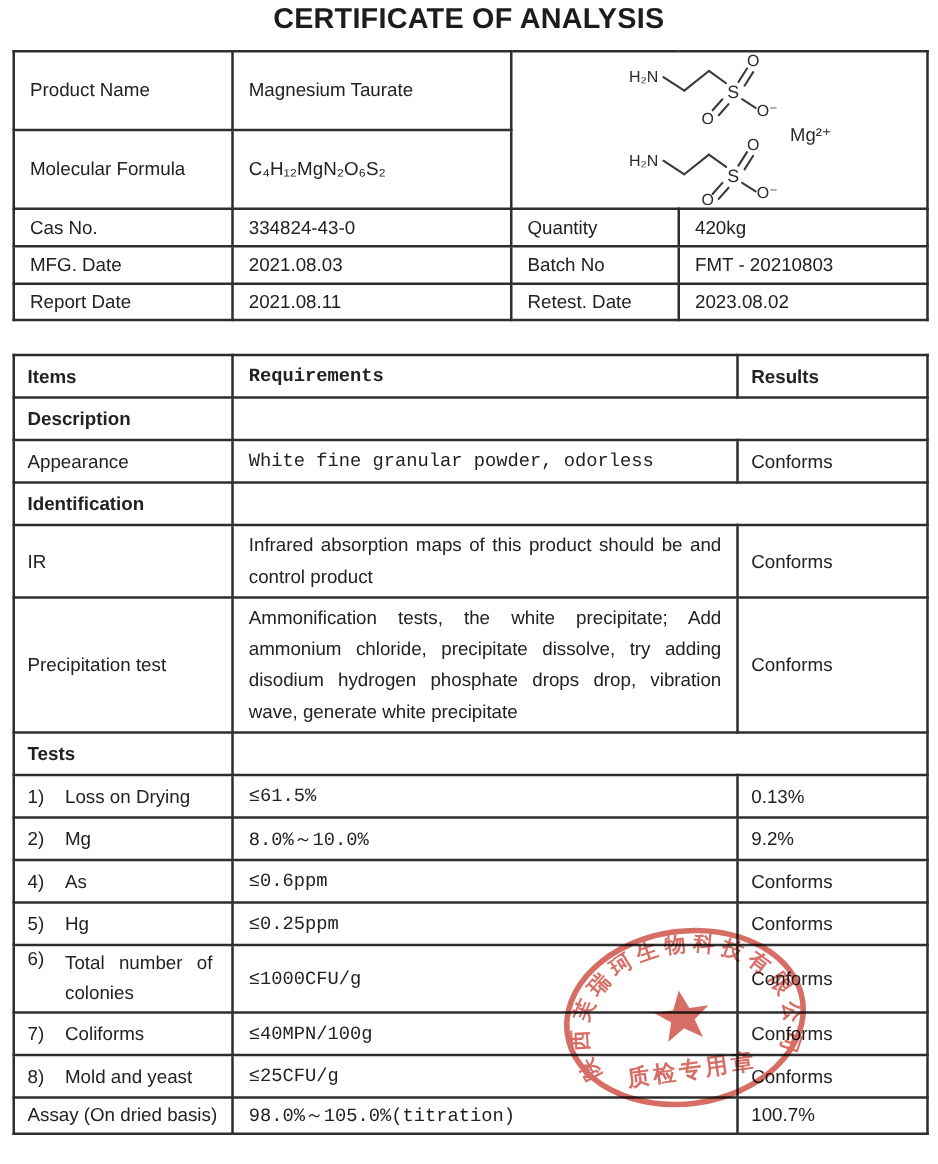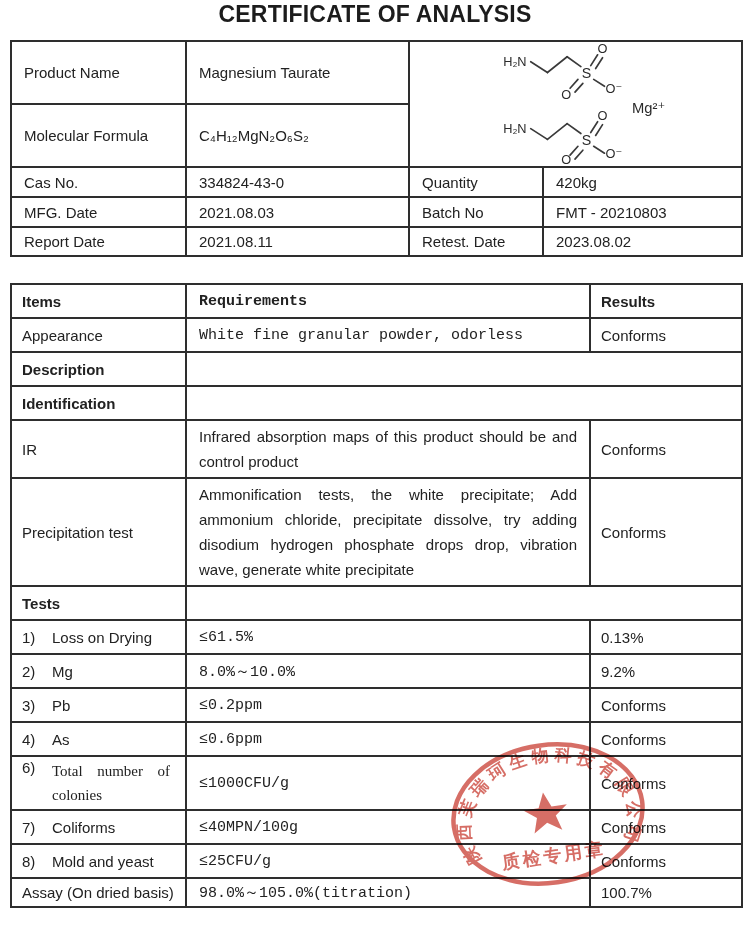--- a/index.html
+++ b/index.html
@@ -24,21 +24,21 @@
   
   #spec{position:absolute;left:10px;top:283px;width:731px;}
   #spec .h34{height:34px}
   #spec .h52{height:52px}
   #spec .h100{height:100px}
   #spec .h50{height:50px}
   #spec .h29{height:29px}
   .bold{font-weight:700;}
   .just{text-align:justify;line-height:25px;padding:3px 12px;}
   .no{display:inline-block;min-width:30px;}
-  .lblwrap{display:inline-block;width:118px;vertical-align:top;text-align:justify;line-height:24px;font-family:Liberation Serif, serif;}
+  .lblwrap{display:inline-block;width:118px;vertical-align:top;text-align:justify;line-height:24px;}
   .nowrap{white-space:nowrap;padding-left:10px;padding-right:2px;}
   .reqcell{padding-left:12px;font-family:Liberation Mono, monospace;}
   
   .mol{display:block;}
   .mol line{stroke:#3a3a3a;stroke-width:1.7;stroke-linecap:round;}
   .mol text{fill:#2b2b2b;font-family:"Liberation Sans","DejaVu Sans",sans-serif;}
   
   .stamp{
     position:absolute;left:435px;top:726px;opacity:0.82;
     mix-blend-mode:multiply;pointer-events:none;
@@ -131,27 +131,27 @@
         <col style="width:404px">
         <col style="width:152px">
     </colgroup>
     <tbody>
         <tr class="h34 bold">
       <td>Items</td>
       <td class="reqcell">Requirements</td>
       <td>Results</td>
     </tr>
     <tr class="h34">
+      <td class="bold">Description</td>
+      <td colspan="2"></td>
+    </tr>
+    <tr class="h34">
       <td>Appearance</td>
       <td class="reqcell">White fine granular powder, odorless</td>
       <td>Conforms</td>
-    </tr>
-    <tr class="h34">
-      <td class="bold">Description</td>
-      <td colspan="2"></td>
     </tr>
     <tr class="h34">
       <td class="bold">Identification</td>
       <td colspan="2"></td>
     </tr>
     <tr class="h52">
       <td>IR</td>
       <td class="just">Infrared absorption maps of this product should be and control product</td>
       <td>Conforms</td>
     </tr>
@@ -168,27 +168,27 @@
       <td><span class="no">1)</span><span>Loss on Drying</span></td>
       <td class="reqcell">≤61.5%</td>
       <td>0.13%</td>
     </tr>
     <tr class="h34">
       <td><span class="no">2)</span><span>Mg</span></td>
       <td class="reqcell">8.0%～10.0%</td>
       <td>9.2%</td>
     </tr>
     <tr class="h34">
-      <td><span class="no">3)</span><span>Pb</span></td>
-      <td class="reqcell">≤0.2ppm</td>
-      <td>Conforms</td>
-    </tr>
-    <tr class="h34">
       <td><span class="no">4)</span><span>As</span></td>
       <td class="reqcell">≤0.6ppm</td>
+      <td>Conforms</td>
+    </tr>
+    <tr class="h34">
+      <td><span class="no">5)</span><span>Hg</span></td>
+      <td class="reqcell">≤0.25ppm</td>
       <td>Conforms</td>
     </tr>
     <tr class="h50">
       <td><span class="no">6)</span><span class="lblwrap">Total number of colonies</span></td>
       <td class="reqcell">≤1000CFU/g</td>
       <td>Conforms</td>
     </tr>
     <tr class="h34">
       <td><span class="no">7)</span><span>Coliforms</span></td>
       <td class="reqcell">≤40MPN/100g</td>

